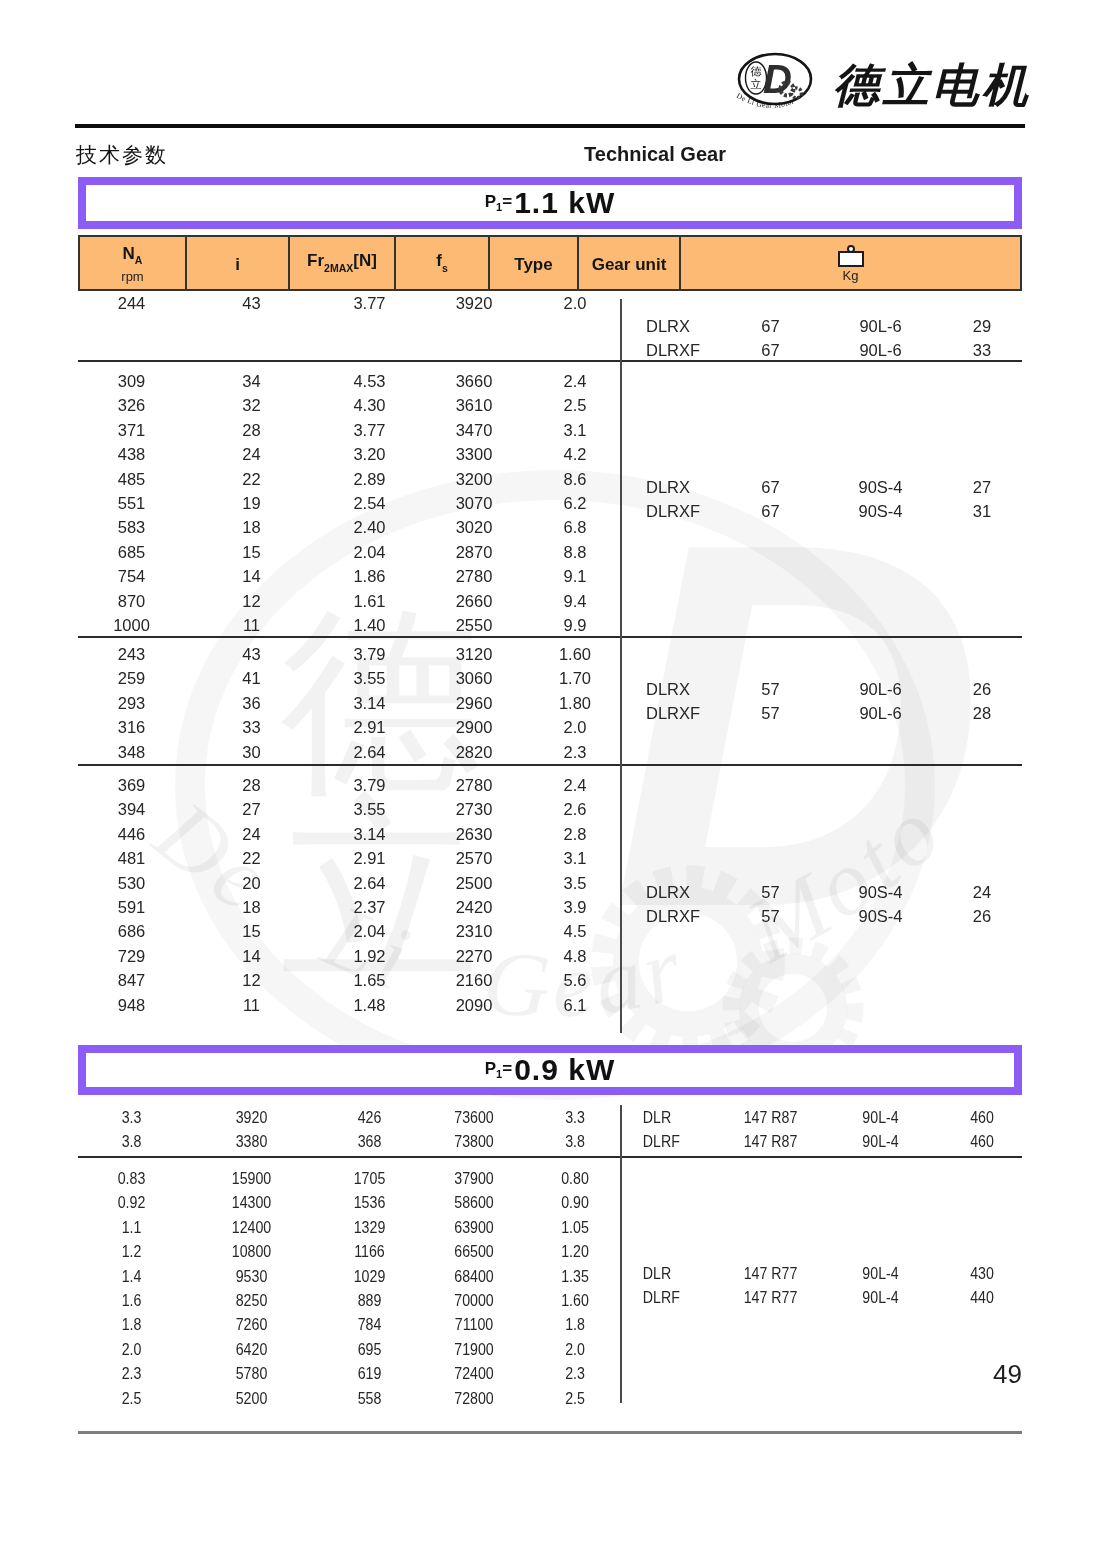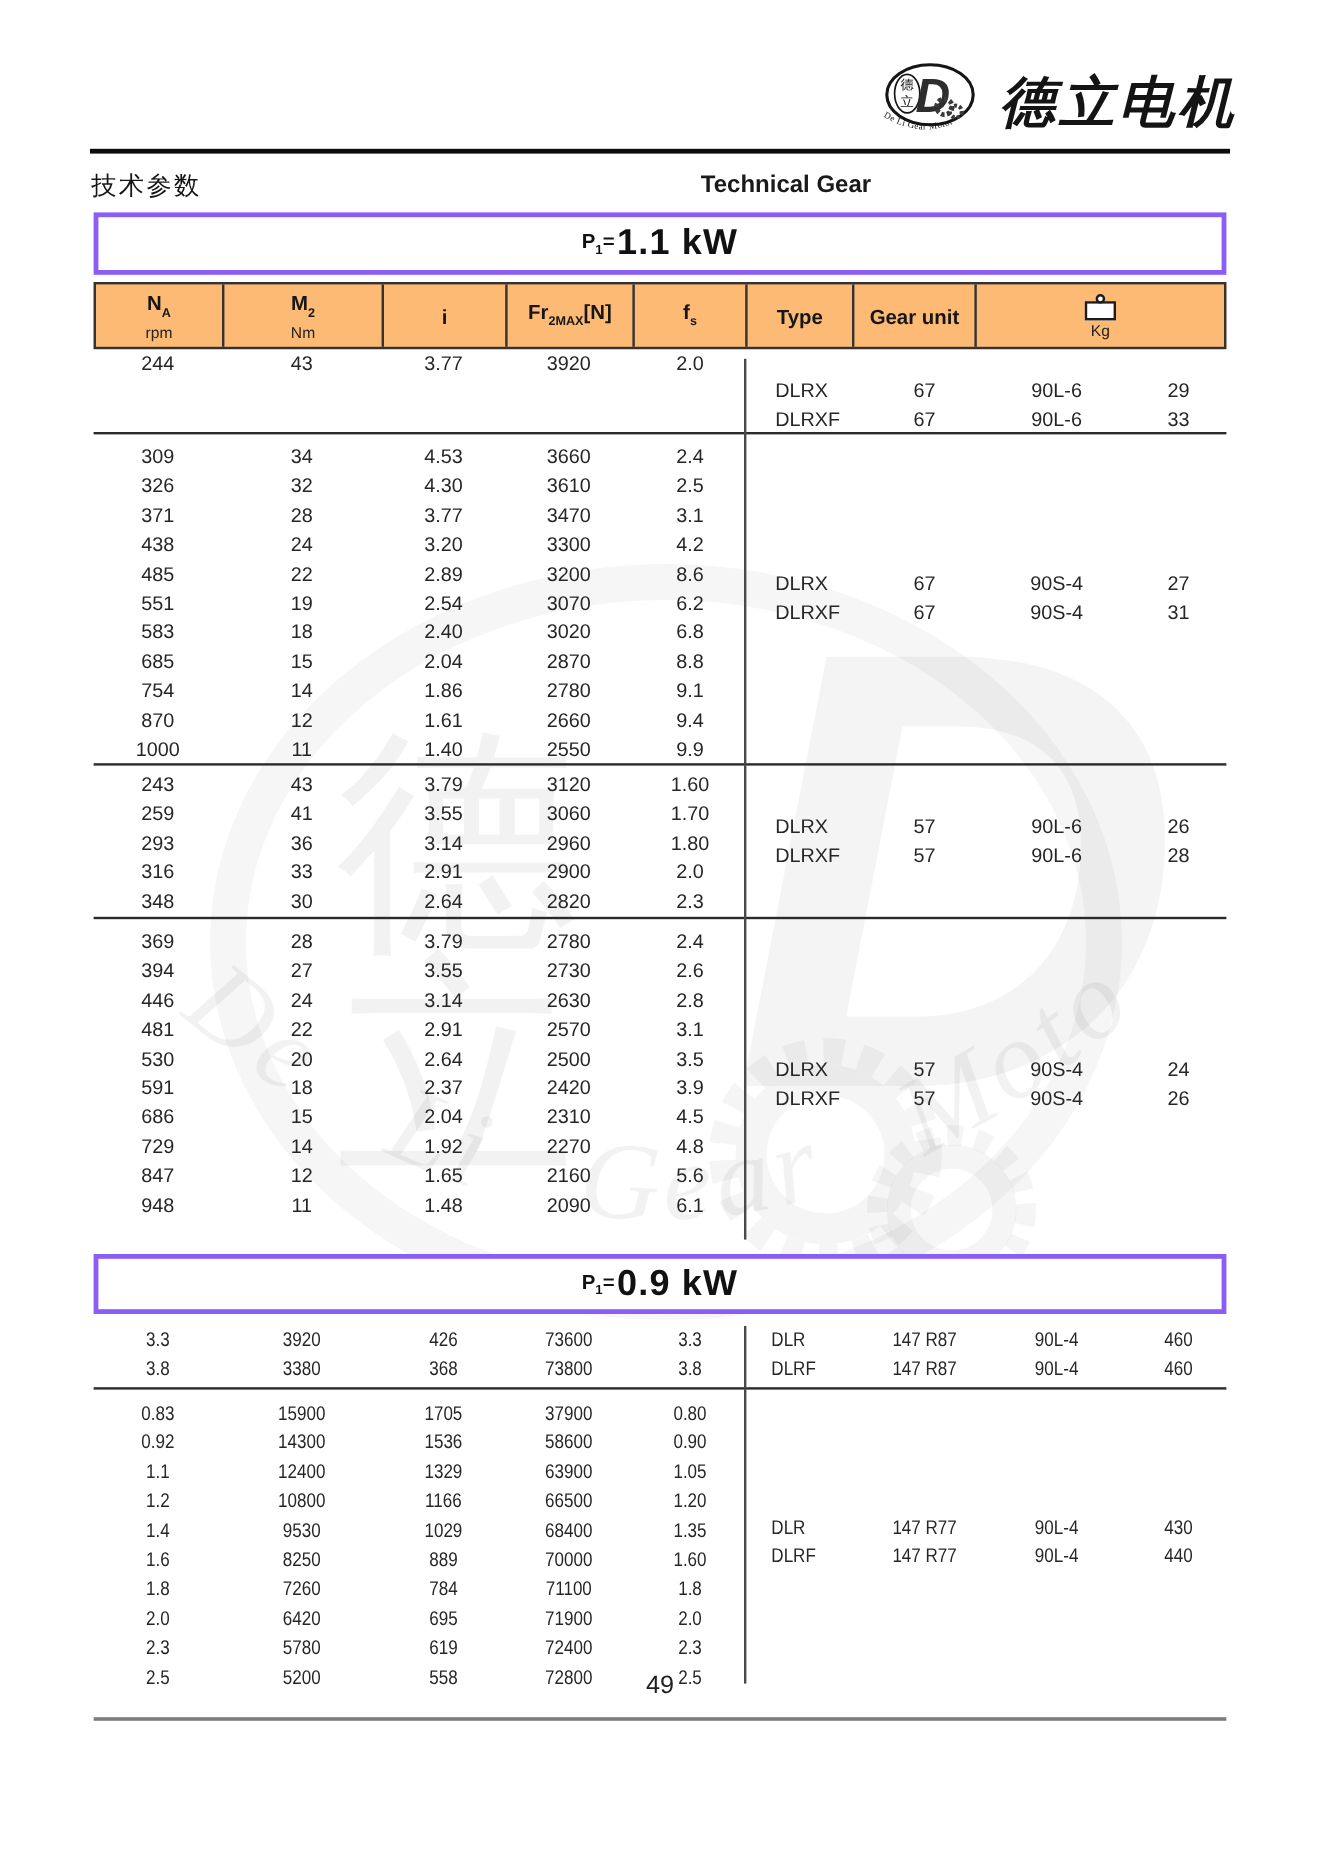--- a/index.html
+++ b/index.html
@@ -16,21 +16,21 @@
     display:flex; justify-content:space-between; align-items:center;
     font-family:"Liberation Serif","DejaVu Serif",serif; font-weight:700; font-style:italic;
     font-size:46px; color:#141414; }
 
   .top-rule { position:absolute; left:75px; top:124px; width:950px; height:4px; background:#0d0d0d; z-index:2; }
 
   .title-cn { position:absolute; left:76px; top:141px; font-size:21px; letter-spacing:2px; color:#151515; z-index:2; }
   .title-en { position:absolute; left:380px; top:143px; width:550px; text-align:center; font-size:20px; font-weight:700; color:#1a1a1a; z-index:2; }
 
   
-  .power-box { position:absolute; left:78px; width:944px; border:4px solid #8b5cf6; background:#fff;
+  .power-box { position:absolute; left:78px; width:944px; border:8px solid #8b5cf6; background:#fff;
     display:flex; align-items:center; justify-content:center; z-index:2; }
   .pb1 { top:177px; height:52px; }
   .pb2 { top:1045px; height:50px; }
   .p-small { font-size:17px; font-weight:700; color:#111; }
   .p-small sub { font-size:11px; font-weight:700; }
   .p-big { font-size:30px; font-weight:700; color:#111; letter-spacing:1px; margin-left:2px; }
 
   
   .thead { position:absolute; left:78px; top:235px; width:944px; height:56px; border:2px solid #333;
     display:flex; background:#fdba74; z-index:2; }
@@ -73,21 +73,21 @@
   .g-1-0 { height:58px; }  .g-1-0 .leftcol { padding-top:5px; } .g-1-0 .typecol { padding-top:5px; }
   .g-1-1 { height:254px; } .g-1-1 .leftcol { padding-top:8px; }
 
   
   .body-1 .cell { transform:scaleX(0.86); }
   .body-1 .trow span { transform:scaleX(0.86); }
   .body-1 .trow .t-name { transform-origin:left center; }
 
   
   .footer-rule { position:absolute; left:78px; top:1431px; width:944px; height:3px; background:#7d7d7d; z-index:2; }
-  .page-number { position:absolute; left:78px; top:1393px; width:944px; text-align:center; font-size:21px; color:#1f1f1f; z-index:2; }
+  .page-number { position:absolute; left:78px; top:1359px; width:944px; text-align:right; font-size:26px; color:#1f1f1f; z-index:2; }
 </style>
 </head>
 <body>
 
 <div class="page">
 
   <svg class="watermark" viewBox="0 0 1100 1555" aria-hidden="true">
     <ellipse cx="555" cy="785" rx="365" ry="300" fill="none" stroke="#000" stroke-opacity="0.035" stroke-width="30"></ellipse>
     <text x="380" y="770" text-anchor="middle" font-size="200" fill="#000" fill-opacity="0.05" font-family="Liberation Serif, DejaVu Serif, serif">德</text>
     <text x="380" y="960" text-anchor="middle" font-size="200" fill="#000" fill-opacity="0.05" font-family="Liberation Serif, DejaVu Serif, serif">立</text>
@@ -135,24 +135,20 @@
   <section class="power-box pb1">
     <span class="p-small"><span>P</span><sub>1</sub><span>=</span></span>
     <span class="p-big">1.1 kW</span>
   </section>
 
   <div class="thead" id="thead">
       <div class="hcell hc0">
         <div class="hmain">N<sub>A</sub></div>
         <div class="hunit">rpm</div>
       </div>
-      <div class="hcell hc1">
-        <div class="hmain">M<sub>2</sub></div>
-        <div class="hunit">Nm</div>
-      </div>
       <div class="hcell hc2">
         <div class="hmain">i</div>
       </div>
       <div class="hcell hc3">
         <div class="hmain">Fr<sub>2MAX</sub>[N]</div>
       </div>
       <div class="hcell hc4">
         <div class="hmain">f<sub>s</sub></div>
       </div>
       <div class="hcell hc5">

